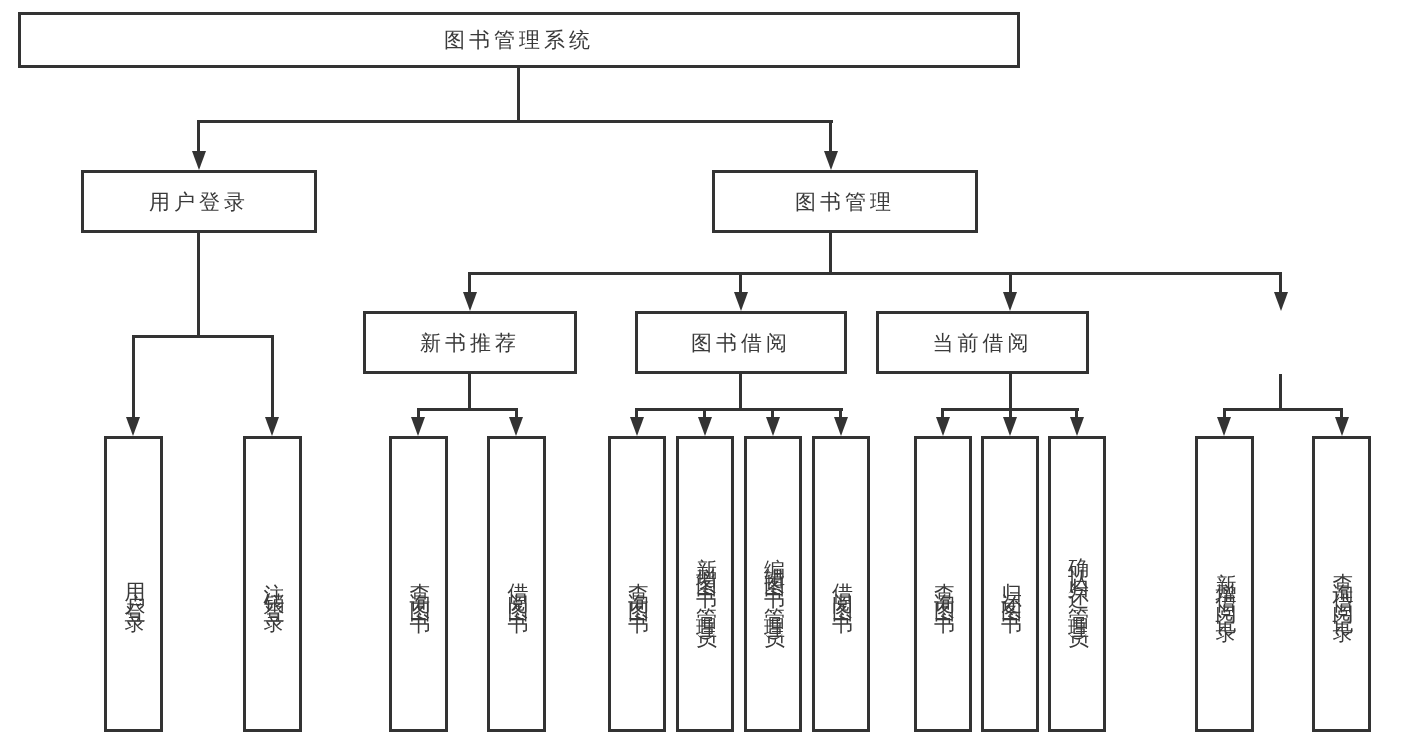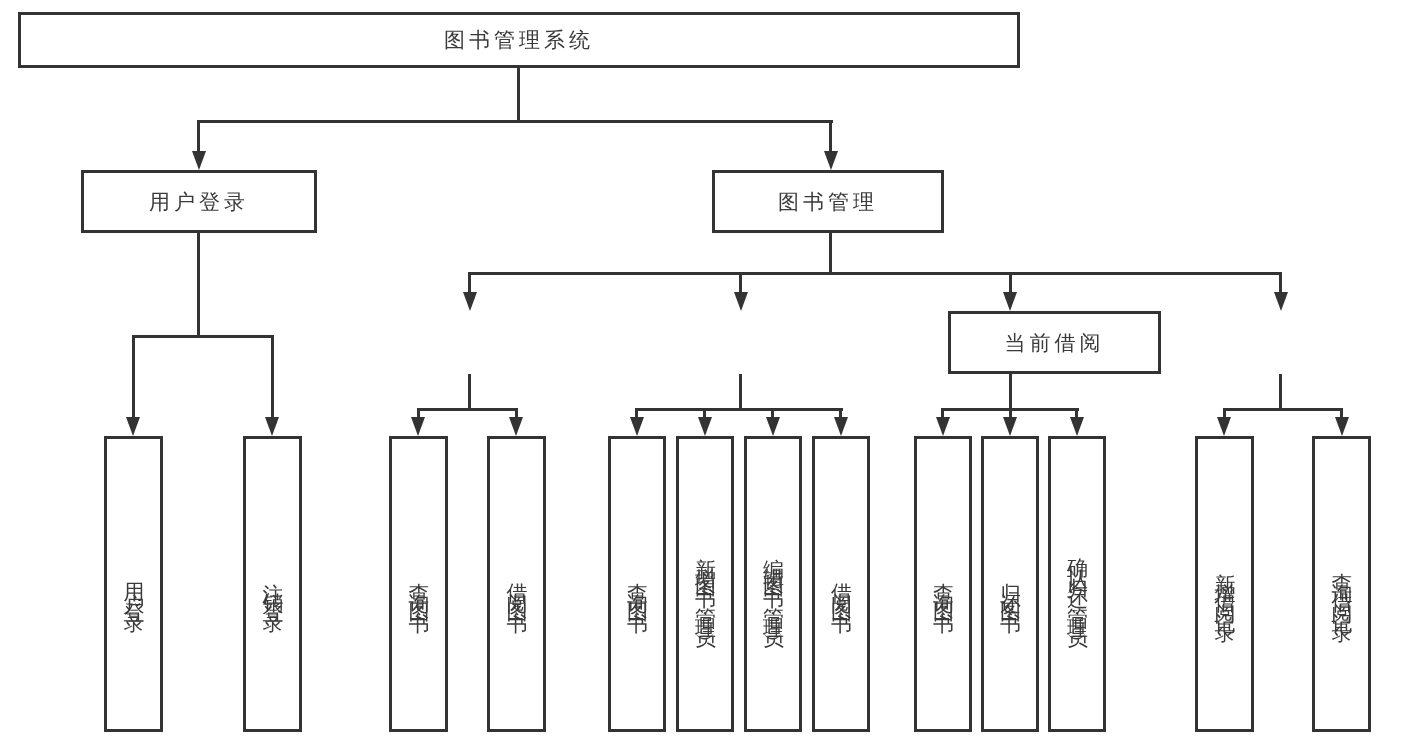--- a/index.html
+++ b/index.html
@@ -1,21 +1,21 @@
 <!DOCTYPE html>
 <html><head>
 <meta charset="utf-8">
 <style>
   html, body { margin:0; padding:0; background:#ffffff; }
   .canvas {
     position:relative;
     width:1405px;
     height:747px;
     background:var(--bg, #ffffff);
-    font-family:Liberation Serif, serif;
+    font-family:Liberation Mono, monospace;
     overflow:hidden;
     border-radius:20px;
   }
   .box {
     position:absolute;
     box-sizing:border-box;
     border:3px solid var(--line, #333333);
     background:#ffffff;
     color:var(--text, #3a3a3a);
     display:flex;
@@ -53,25 +53,27 @@
 </style>
 </head>
 <body>
 
 <div class="canvas" style="--line: #333333; --text: #3a3a3a; --wm: #b2b2b2; --bg: #ffffff;">
 
   <div class="box hbox" style="left:18px;top:12px;width:1002px;height:56px">图书管理系统</div>
 
   <div class="box hbox" style="left:81px;top:170px;width:236px;height:63px">用户登录</div>
 
-  <div class="box hbox" style="left:712px;top:170px;width:232px;height:63px">图书管理</div>
+  <div class="box hbox" style="left:712px;top:170px;width:266px;height:63px">图书管理</div>
 
+  <div class="box hbox" style="left:363px;top:311px;width:214px;height:63px">新书推荐</div>
 
+  <div class="box hbox" style="left:635px;top:311px;width:212px;height:63px">图书借阅</div>
 
-  <div class="box hbox" style="left:948px;top:311px;width:213px;height:63px">当前借阅</div>
+  <div class="box hbox" style="left:876px;top:311px;width:213px;height:63px">当前借阅</div>
 
 
   <div class="box vbox" style="left:104px;top:436px;width:59px;height:296px">用户登录</div>
   <div class="box vbox" style="left:243px;top:436px;width:59px;height:296px">注销登录</div>
 
   <div class="box vbox" style="left:389px;top:436px;width:59px;height:296px">查询图书</div>
   <div class="box vbox" style="left:487px;top:436px;width:59px;height:296px">借阅图书</div>
 
   <div class="box vbox" style="left:608px;top:436px;width:58px;height:296px">查询图书</div>
   <div class="box vbox" style="left:676px;top:436px;width:58px;height:296px">新增图书（管理员）</div>

